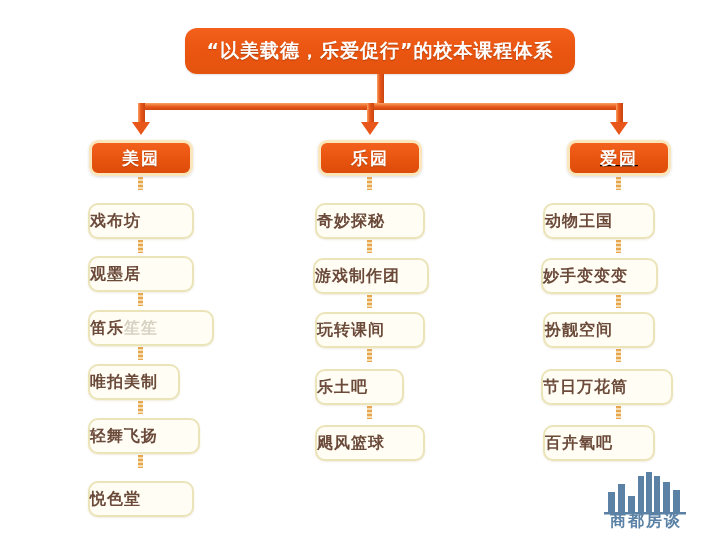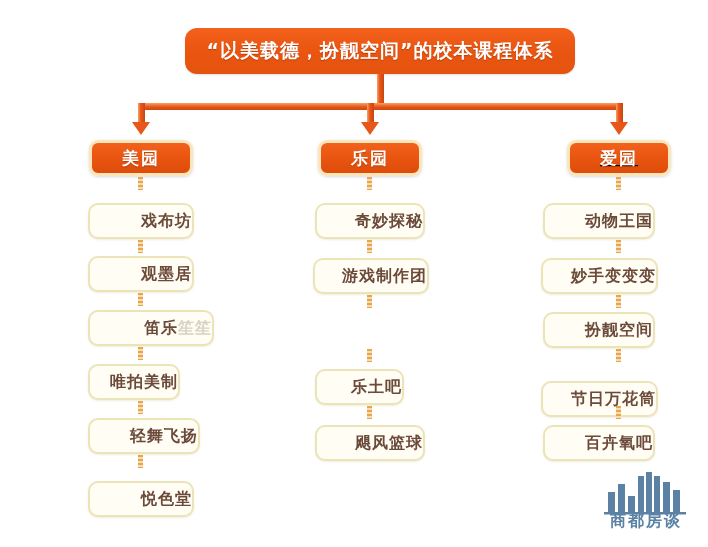--- a/index.html
+++ b/index.html
@@ -113,21 +113,21 @@
   
   .item-box {
     position: absolute;
     height: 36px;
     border-radius: 10px;
     background: #fffdf4;
     border: 2px solid #ece4b9;
     box-sizing: border-box;
     display: flex;
     align-items: center;
-    justify-content: flex-end;
+    justify-content: flex-start;
     box-shadow: 0 1px 2px rgba(170,150,90,0.18);
   }
   .item-text {
     color: #6b4a3a;
     font-size: 16px;
     font-weight: bold;
     letter-spacing: 1px;
     white-space: nowrap;
   }
   .item-text.faded-tail .tail { color: #d8d2c2; }
@@ -164,21 +164,21 @@
     font-weight: bold;
     letter-spacing: 2px;
   }
 </style>
 </head>
 <body>
 
 <div id="canvas">
 
   <div class="title-box">
-    <span class="title-text">“以美载德，扮靓空间”的校本课程体系</span>
+    <span class="title-text">“以美载德，乐爱促行”的校本课程体系</span>
   </div>
 
   <div class="conn-stem"></div>
   <div class="conn-hbar"></div>
 
   <div class="conn-drop c1"></div>
   <div class="conn-drop c2"></div>
   <div class="conn-drop c3"></div>
 
   <div class="conn-arrow c1"></div>
@@ -229,20 +229,23 @@
   <div class="item-box" style="left:315px; top:203px; width:110px;">
     <span class="item-text">奇妙探秘</span>
   </div>
 
   <div class="item-link" style="left:367px; top:240px;"></div>
   <div class="item-box" style="left:313px; top:258px; width:116px;">
     <span class="item-text">游戏制作团</span>
   </div>
 
   <div class="item-link" style="left:367px; top:295px;"></div>
+  <div class="item-box" style="left:315px; top:312px; width:110px;">
+    <span class="item-text">玩转课间</span>
+  </div>
 
   <div class="item-link" style="left:367px; top:349px;"></div>
   <div class="item-box" style="left:315px; top:369px; width:89px;">
     <span class="item-text">乐土吧</span>
   </div>
 
   <div class="item-link" style="left:367px; top:406px;"></div>
   <div class="item-box" style="left:315px; top:425px; width:110px;">
     <span class="item-text">飓风篮球</span>
   </div>
@@ -256,21 +259,21 @@
   <div class="item-box" style="left:541px; top:258px; width:117px;">
     <span class="item-text">妙手变变变</span>
   </div>
 
   <div class="item-link" style="left:616px; top:295px;"></div>
   <div class="item-box" style="left:543px; top:312px; width:112px;">
     <span class="item-text">扮靓空间</span>
   </div>
 
   <div class="item-link" style="left:616px; top:349px;"></div>
-  <div class="item-box" style="left:541px; top:369px; width:117px;margin-top:12px;">
+  <div class="item-box" style="left:541px; top:369px; width:132px;">
     <span class="item-text">节日万花筒</span>
   </div>
 
   <div class="item-link" style="left:616px; top:406px;"></div>
   <div class="item-box" style="left:543px; top:425px; width:112px;">
     <span class="item-text">百卉氧吧</span>
   </div>
 
   <div class="watermark">
     <svg width="96" height="48" viewBox="0 0 96 48">

